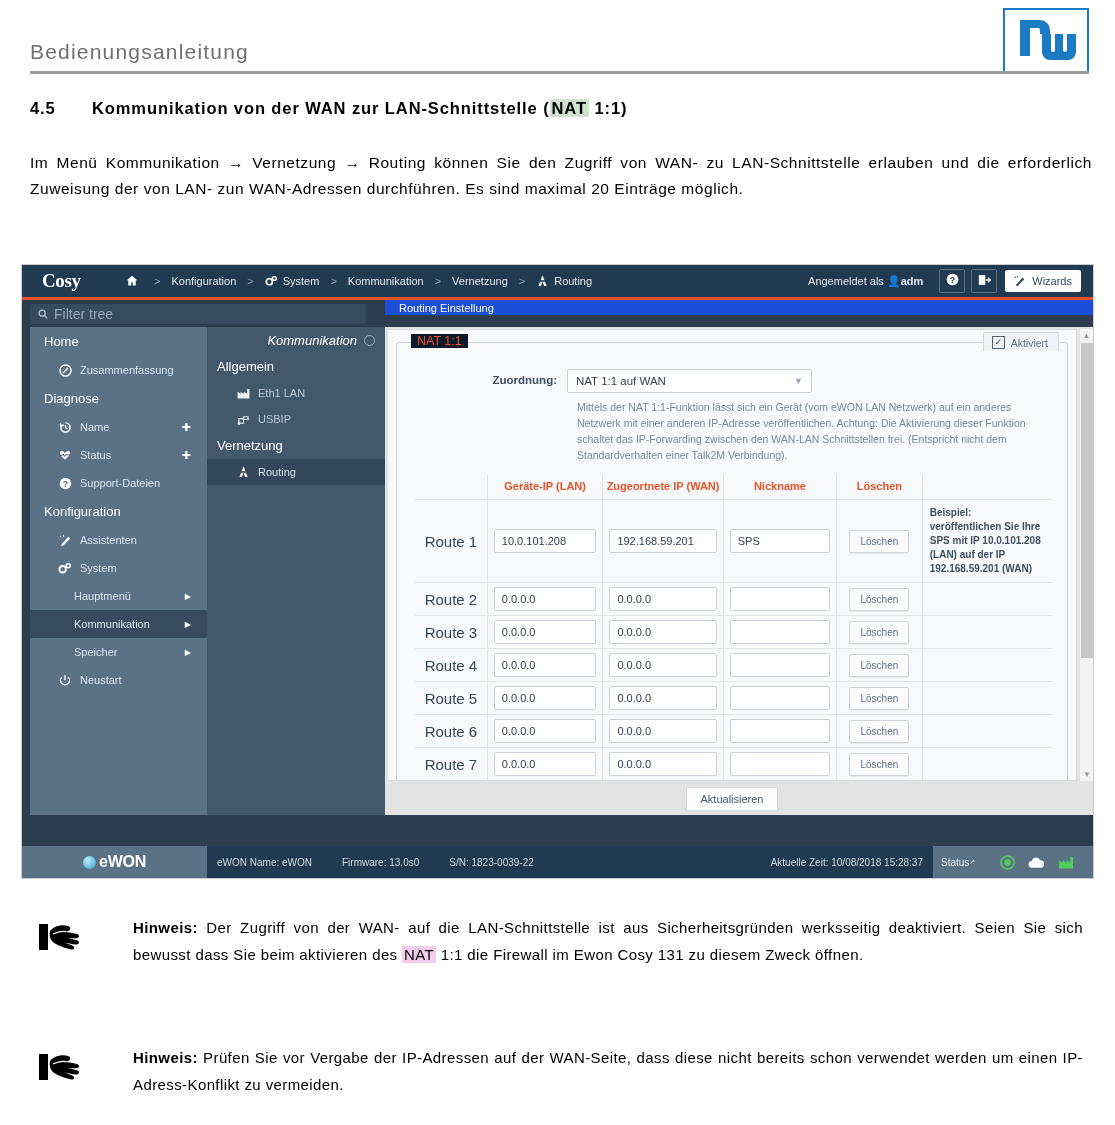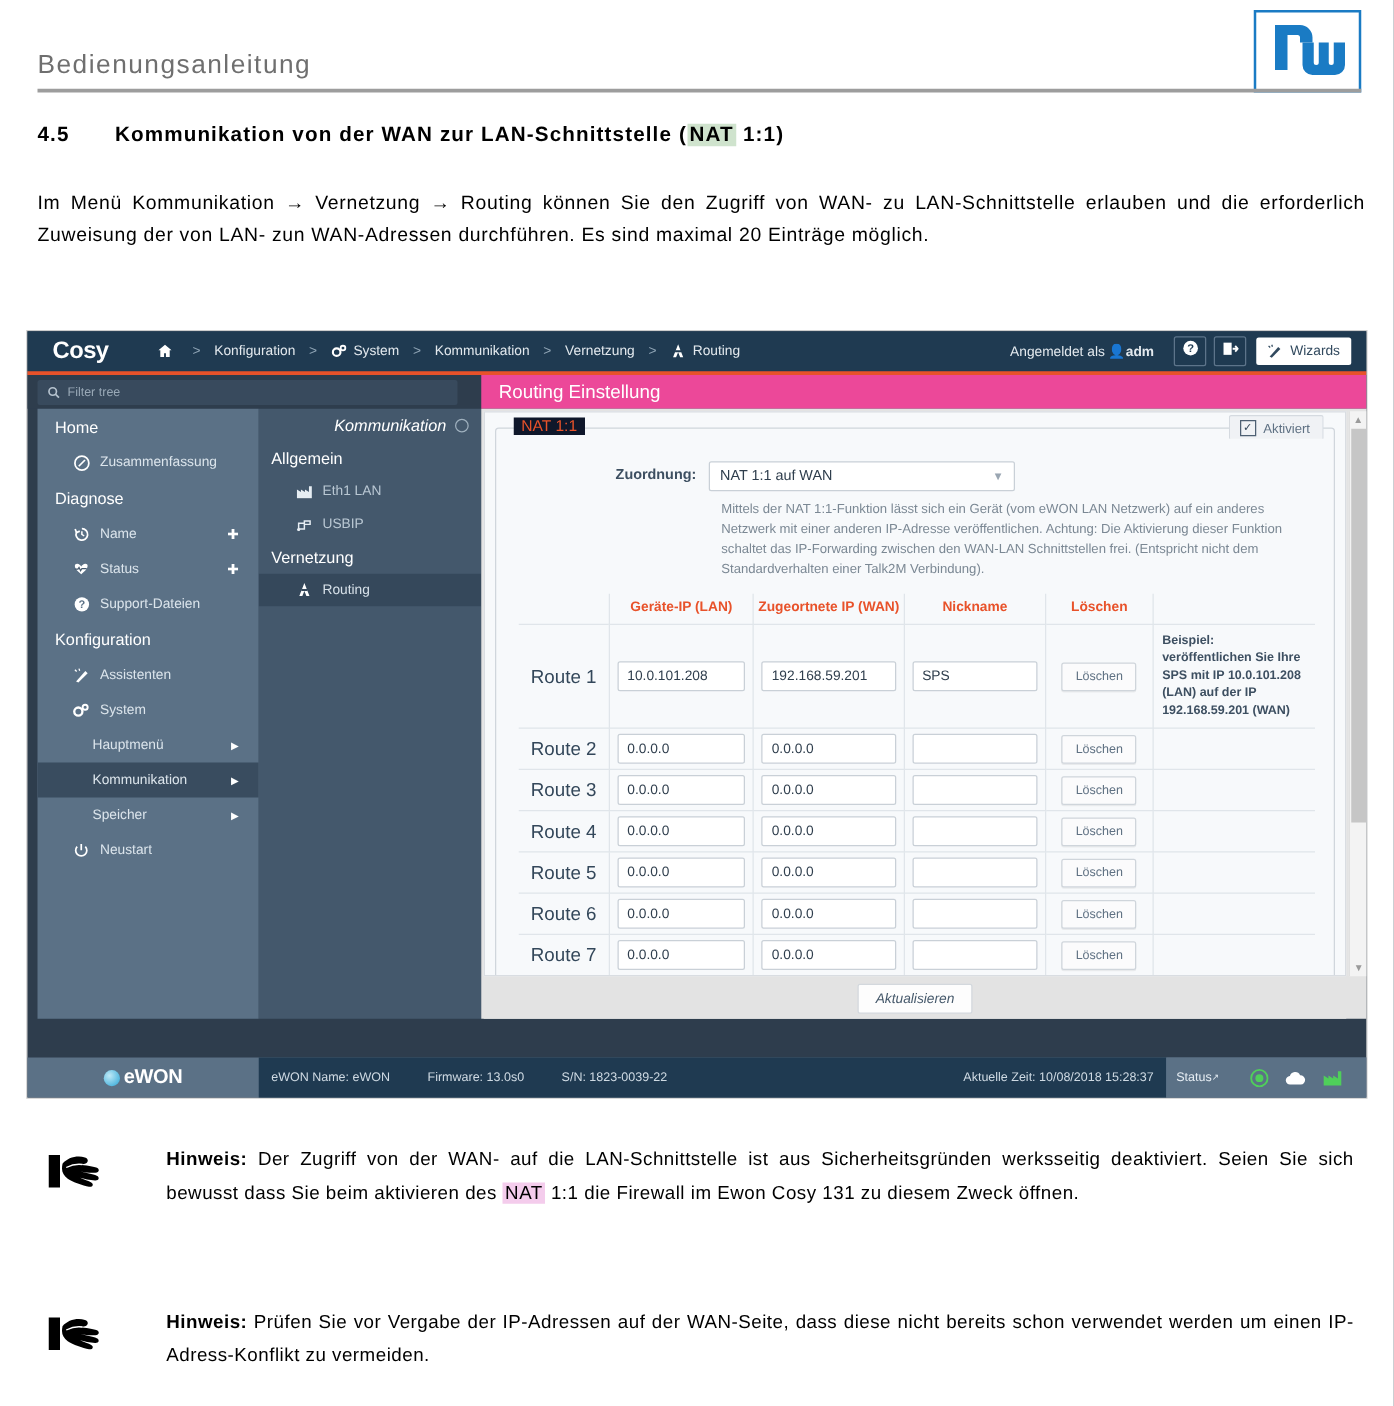--- a/index.html
+++ b/index.html
@@ -50,20 +50,21 @@
   }
 
   
   #app-topbar{
     position:absolute;left:0;top:0;width:1071px;height:32px;
     background:#1f3a51;display:flex;align-items:center;
   }
   #app-logo{
     margin-left:20px;width:84px;font-size:19px;font-weight:bold;color:#fff;
     letter-spacing:-.4px;
+    font-family:Liberation Serif, serif;
   }
   #breadcrumb{display:flex;align-items:center;flex:1;}
   .bc-item{
     display:flex;align-items:center;color:#e3e9ee;font-size:11px;
     margin:0 0 0 0;white-space:nowrap;
   }
   .bc-sep{color:#8fa4b5;font-size:11px;margin:0 11px;}
   .bc-ico{margin-right:5px;display:inline-flex;color:#ffffff;}
   #topbar-right{display:flex;align-items:center;margin-right:12px;}
   #login-label{color:#e3e9ee;font-size:11px;margin-right:10px;white-space:nowrap;}
@@ -80,24 +81,24 @@
   #wizards-btn .wz-ico{margin-right:6px;display:inline-flex;}
   #accent-line{position:absolute;left:0;top:32px;width:1071px;height:3px;background:#e8522a;}
 
   
   #filter-row{position:absolute;left:0;top:35px;width:1071px;height:27px;background:#2e3d4d;}
   #filter-box{
     position:absolute;left:8px;top:4px;width:336px;height:20px;background:#384a5d;
     display:flex;align-items:center;padding:0 8px;box-sizing:border-box;border-radius:2px;
   }
   #filter-box .mag{margin-right:6px;color:#b6c3cf;display:inline-flex;}
-  #filter-text{color:#98a8b6;font-size:10px;}
+  #filter-text{color:#98a8b6;font-size:14px;}
   #page-title{
-    position:absolute;left:363px;top:35px;width:708px;height:27px;background:#ec4899;
-    color:#ffffff;font-size:15px;display:flex;align-items:center;padding-left:14px;box-sizing:border-box;
+    position:absolute;left:363px;top:35px;width:708px;height:15px;background:#1d4ed8;
+    color:#ffffff;font-size:11px;display:flex;align-items:center;padding-left:14px;box-sizing:border-box;
   }
 
   
   #tree{
     position:absolute;left:8px;top:62px;width:177px;height:488px;background:#5b7186;
     font-size:11px;color:#e8eef3;overflow:hidden;
   }
   .tree-group{padding:7px 0 7px 14px;font-size:13px;color:#ffffff;}
   .tree-item{
     height:28px;display:flex;align-items:center;padding-left:28px;color:#dce5ec;font-size:11px;
@@ -214,21 +215,21 @@
   }
   #nat-table td.emptynote{border-right:none;}
   #nat-table td.cdel{width:74px;}
   #nat-table col.c-lan{width:118px;}
   #nat-table col.c-wan{width:122px;}
   #nat-table col.c-nick{width:120px;}
 
   
   #updatebar{
     position:absolute;left:2px;bottom:0px;width:690px;height:32px;background:#e3e3e3;
-    display:flex;align-items:center;justify-content:center;font-style:italic;
+    display:flex;align-items:center;justify-content:center;
   }
   #update-btn{
     background:#fdfdfd;border:1px solid #d3d8dd;border-radius:2px;padding:5px 14px;
     font-size:11px;color:#46596b;
   }
 
   
   #app-footer{
     position:absolute;left:0;bottom:0;width:1071px;height:32px;background:#5b7186;
     display:flex;align-items:center;

